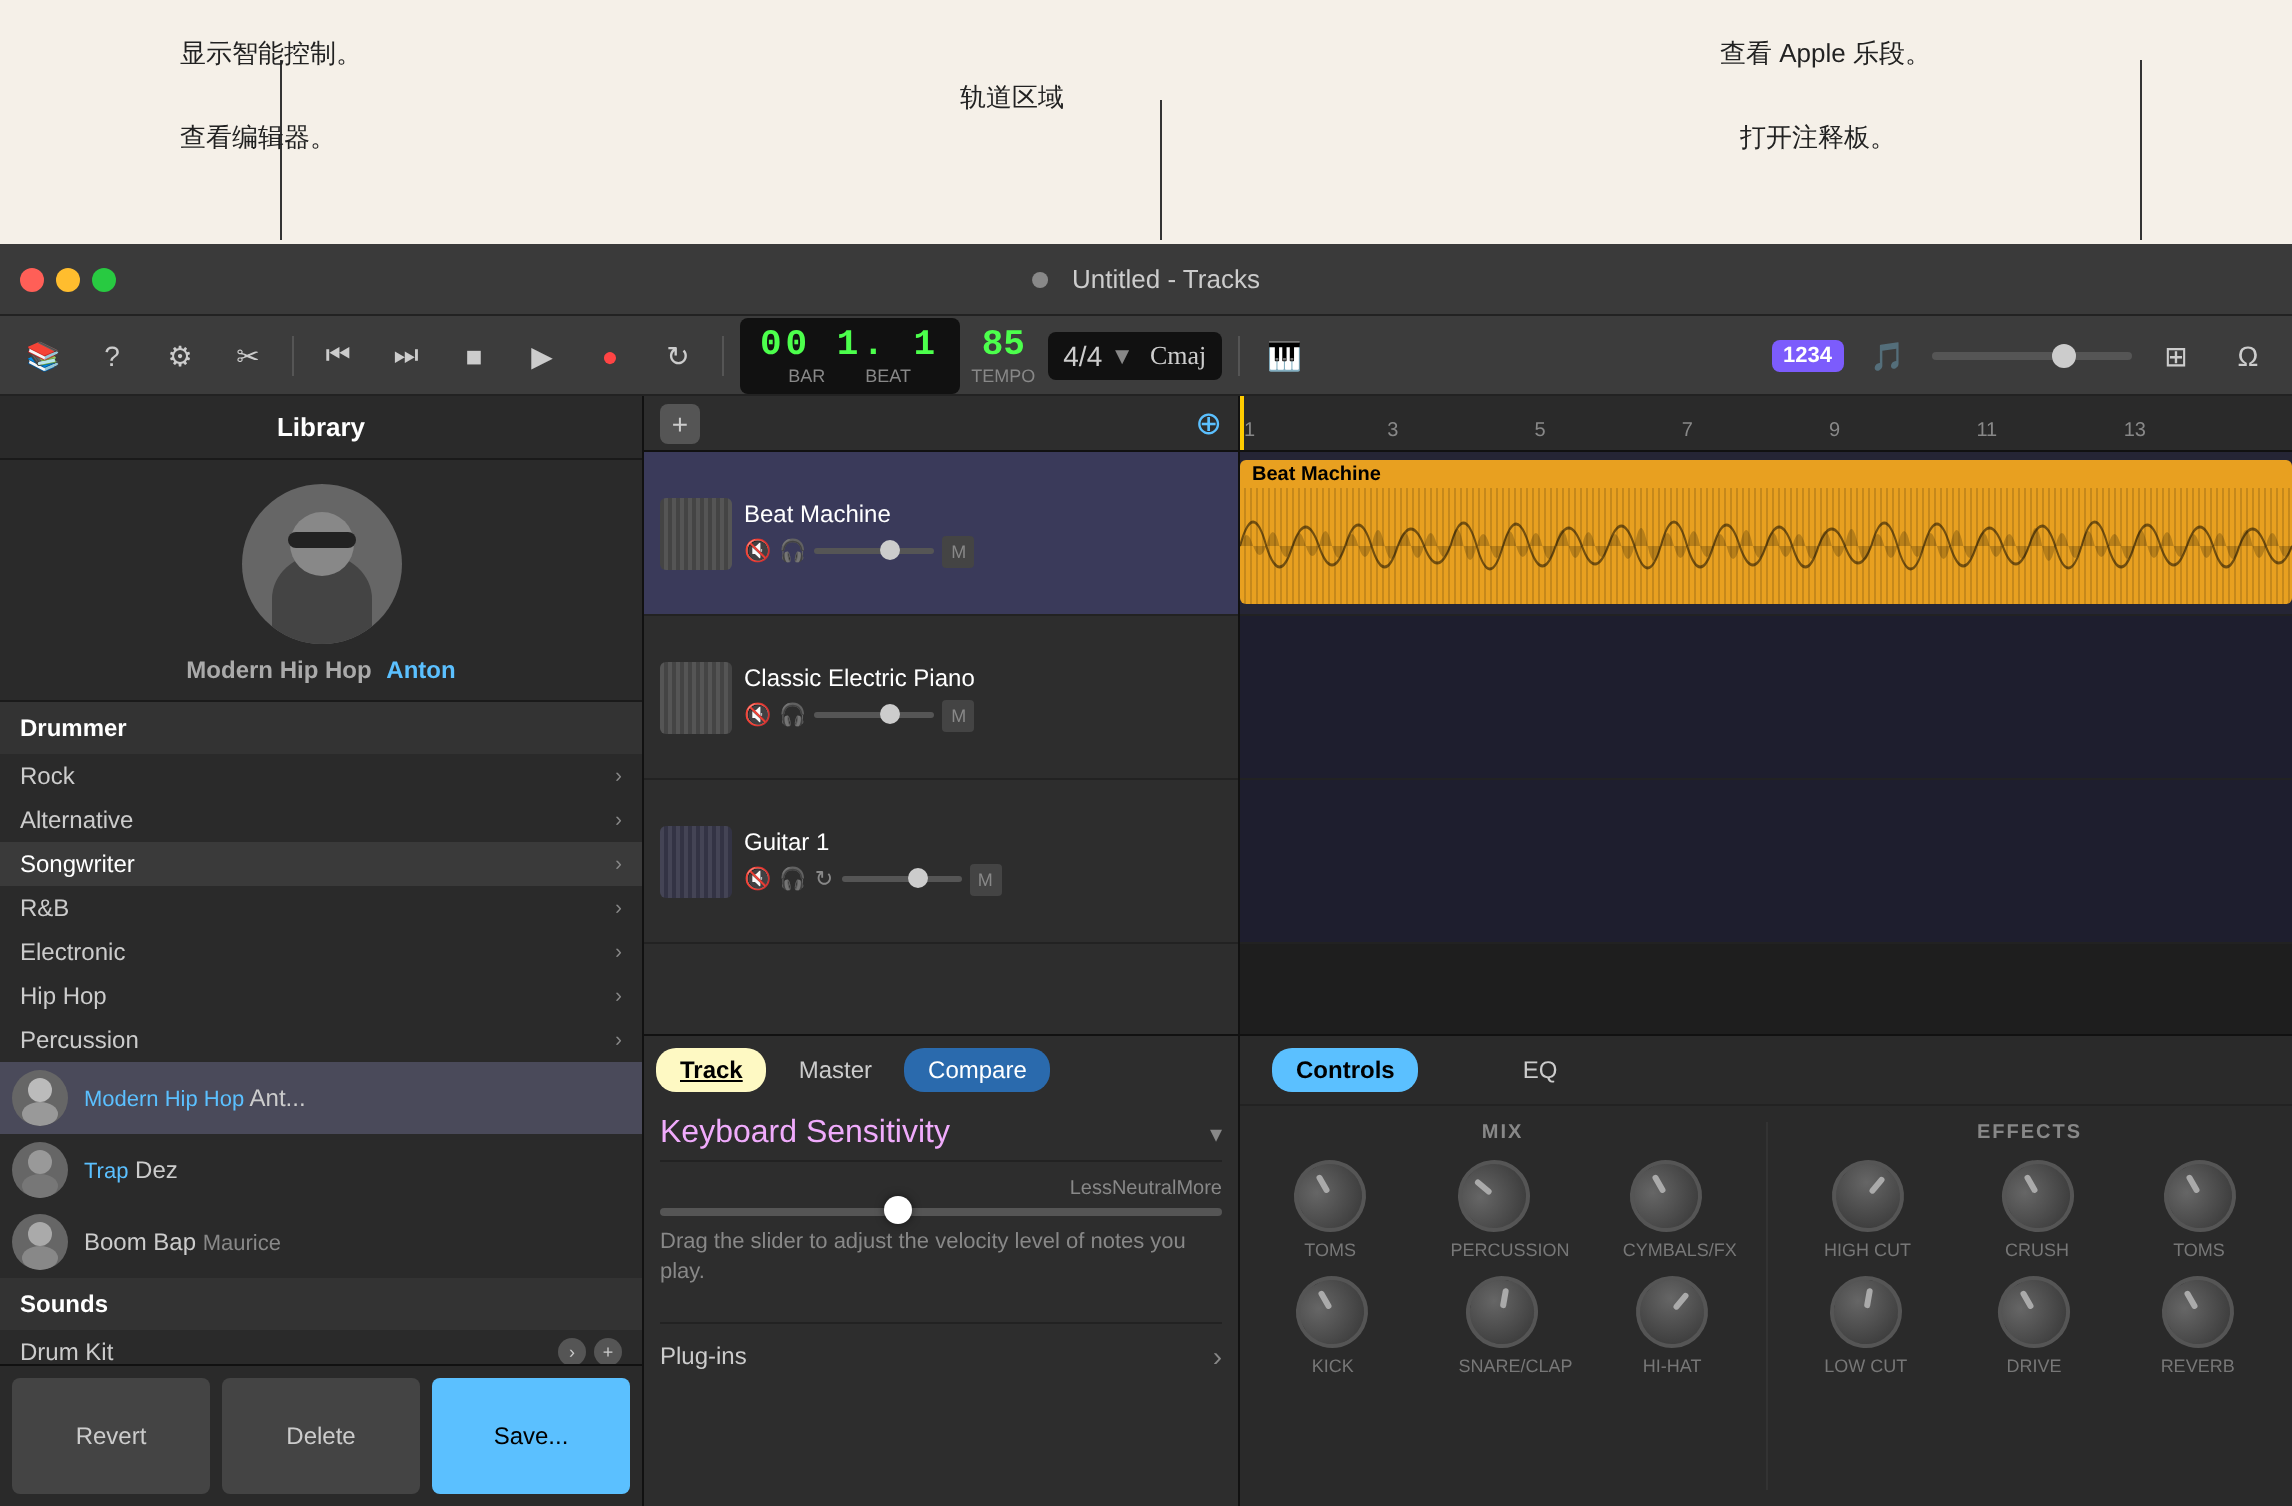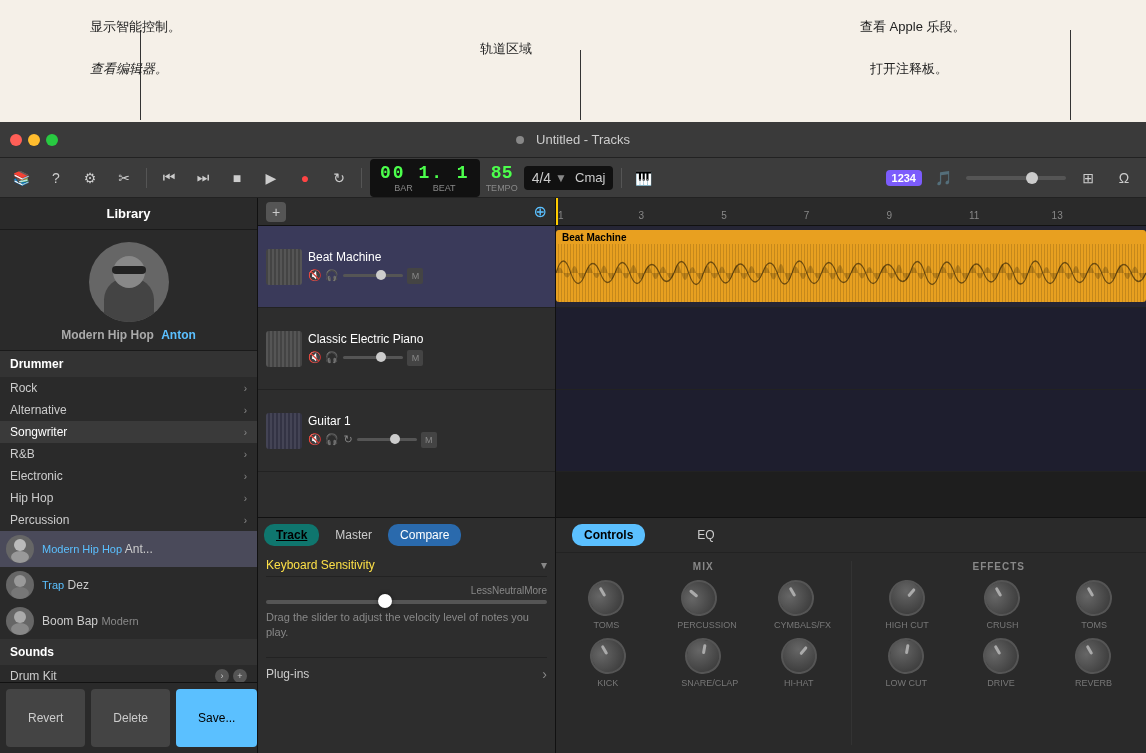--- a/index.html
+++ b/index.html
@@ -96,21 +96,21 @@
 
     .time-sig {
       display: flex;
       align-items: center;
       gap: 4px;
       background: #111;
       border-radius: 4px;
       padding: 4px 8px;
     }
     .time-sig-val { color: #ccc; font-size: 14px; }
-    .time-sig-key { color: #ccc; font-size: 13px; margin-left: 4px; }
+    .time-sig-key { color: #ccc; font-size: 13px; margin-left: 4px; font-family: Liberation Serif, serif; }
     .count-badge {
       background: #7c5cfc;
       color: white;
       font-size: 11px;
       border-radius: 4px;
       padding: 2px 6px;
       font-weight: bold;
     }
     .volume-slider {
       width: 100px;
@@ -132,21 +132,21 @@
     .main-layout {
       position: absolute;
       top: 198px;
       left: 0; right: 0;
       bottom: 0;
       display: flex;
     }
 
     
     .library-panel {
-      width: 258px;
+      width: 322px;
       background: #2a2a2a;
       display: flex;
       flex-direction: column;
       border-right: 1px solid #111;
       flex-shrink: 0;
     }
     .library-header {
       text-align: center;
       padding: 8px;
       color: #fff;
@@ -454,35 +454,35 @@
     }
     .btab {
       padding: 4px 12px;
       border-radius: 10px;
       font-size: 12px;
       cursor: pointer;
       color: #ccc;
       background: transparent;
       border: none;
     }
-    .btab.active { background: #0f766e; color: #000; font-weight: 600; text-decoration: underline; }
+    .btab.active { background: #fef9c3; color: #000; font-weight: 600; text-decoration: underline; }
 
     .controls-section {
       padding: 8px;
       flex: 1;
       overflow-y: auto;
     }
     .control-row {
       display: flex;
       align-items: center;
       justify-content: space-between;
       padding: 4px 0;
       border-bottom: 1px solid #222;
     }
-    .control-label { color: #fde047; font-size: 12px; }
+    .control-label { color: #f0abfc; font-size: 16px; }
     .control-chevron { color: #888; font-size: 12px; }
     .slider-row {
       padding: 8px 0;
     }
     .slider-labels {
       display: flex;
       justify-content: flex-end;
       color: #888;
       font-size: 10px;
       margin-bottom: 4px;
@@ -652,21 +652,21 @@
       border-radius: 4px;
       font-size: 14px;
     }
     .toolbar-sep { width: 1px; height: 20px; background: #555; margin: 0 2px; }
   </style>
 </head>
 <body>
 
 <div class="top-annotations">
   <span class="annotation" style="top:18px; left:90px;">显示智能控制。</span>
-  <span class="annotation" style="top:60px; left:90px;font-style:italic;">查看编辑器。</span>
+  <span class="annotation" style="top:60px; left:90px;">查看编辑器。</span>
   <span class="annotation" style="top:40px; left:480px;">轨道区域</span>
   <span class="annotation" style="top:18px; left:860px;">查看 Apple 乐段。</span>
   <span class="annotation" style="top:60px; left:870px;">打开注释板。</span>
 
   <div class="annotation-line" style="left:140px;top:30px;width:1px;height:90px;"></div>
   <div class="annotation-line" style="left:140px;top:74px;width:1px;height:46px;"></div>
   <div class="annotation-line" style="left:580px;top:50px;width:1px;height:70px;"></div>
   <div class="annotation-line" style="left:1070px;top:30px;width:1px;height:90px;"></div>
   <div class="annotation-line" style="left:1070px;top:74px;width:1px;height:46px;"></div>
 </div>
@@ -808,21 +808,21 @@
         </div>
       </div>
       <div class="drummer-item">
         <div class="drummer-avatar">
           <svg width="28" height="28" viewBox="0 0 28 28">
               <circle cx="14" cy="10" r="6" fill="#aaa"></circle>
               <ellipse cx="14" cy="22" rx="9" ry="6" fill="#888"></ellipse>
             </svg>
         </div>
         <div class="drummer-info">
-          <div class="drummer-style">Boom Bap <span style="color:#888;font-size:11px;">Modern</span></div>
+          <div class="drummer-style">Boom Bap <span style="color:#888;font-size:11px;">Maurice</span></div>
         </div>
       </div>
     </div>
 
     <div class="section-title">Sounds</div>
     <div class="sounds-section">
       <div class="sound-category">
         <span>Drum Kit</span>
         <div class="cat-right">
           <span class="cat-badge">›</span>

